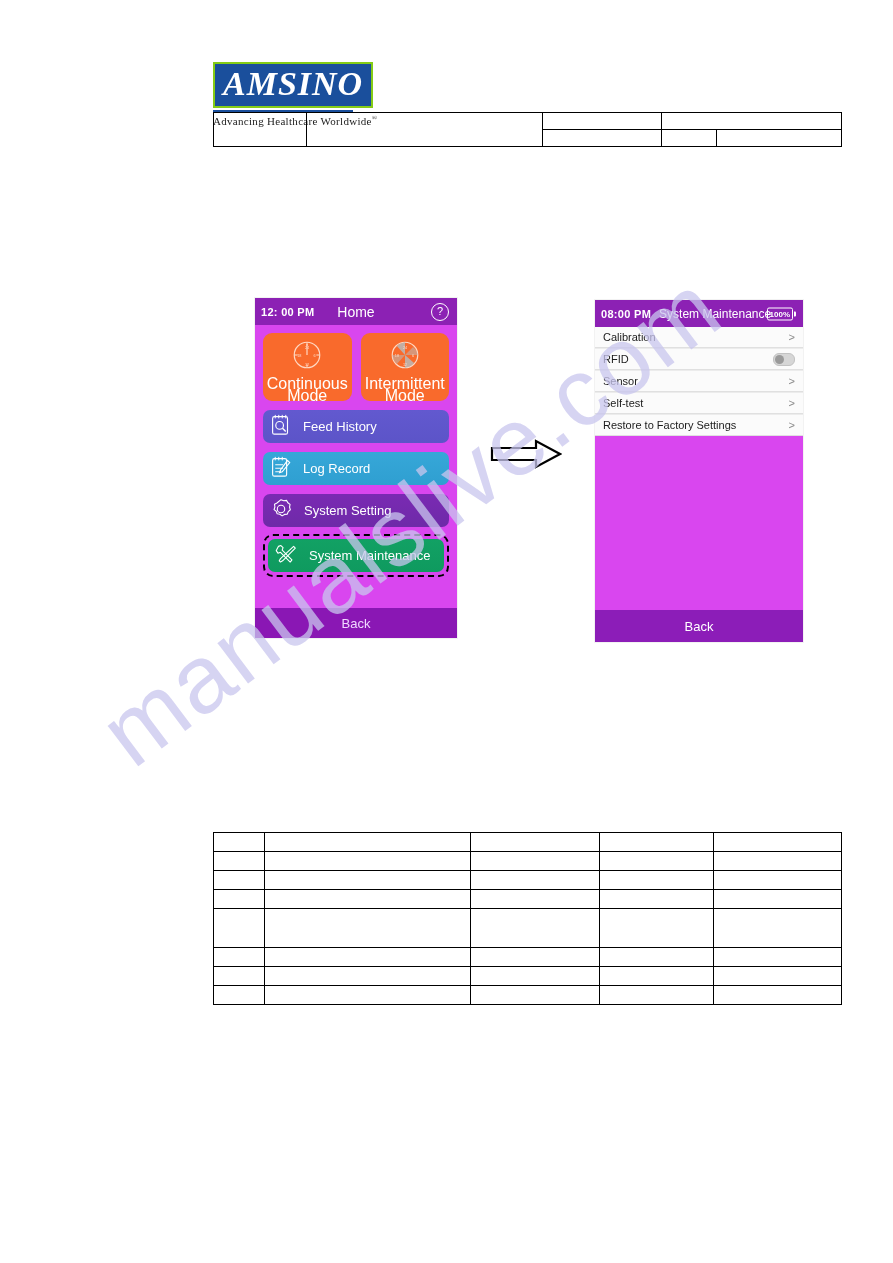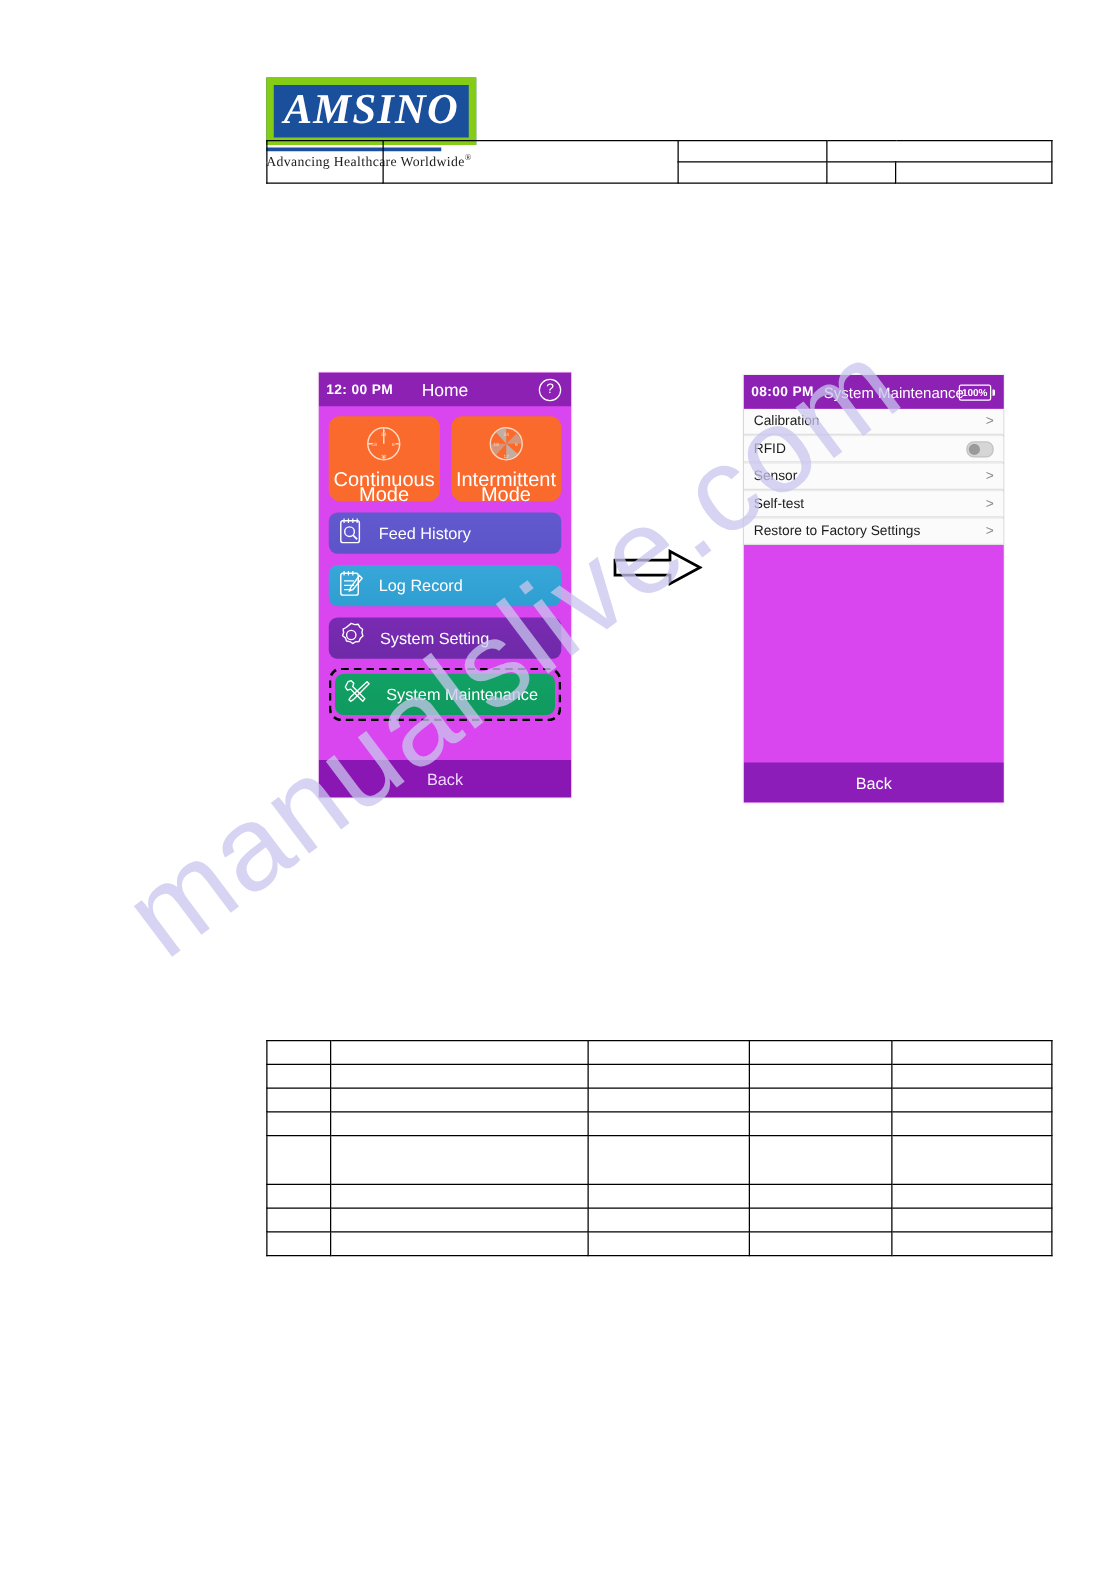--- a/index.html
+++ b/index.html
@@ -26,21 +26,21 @@
     transform:rotate(-37deg);
     transform-origin:0 0;
   }
 
   
   #logo-block{position:absolute;left:213px;top:62px;z-index:2;}
   .logo-badge{
     background:#1a4f9c;
     padding:2px 8px 4px 8px;
     display:inline-block;
-    border:6px solid #84cc16;
+    border:2px solid #84cc16;
   }
   .logo-word{
     font-family:"Liberation Serif", serif;
     font-style:italic;font-weight:bold;
     font-size:34px;line-height:36px;
     color:#ffffff;letter-spacing:1px;
   }
   .logo-rule{
     height:3px;background:#1a4f9c;width:140px;margin-top:2px;
   }

